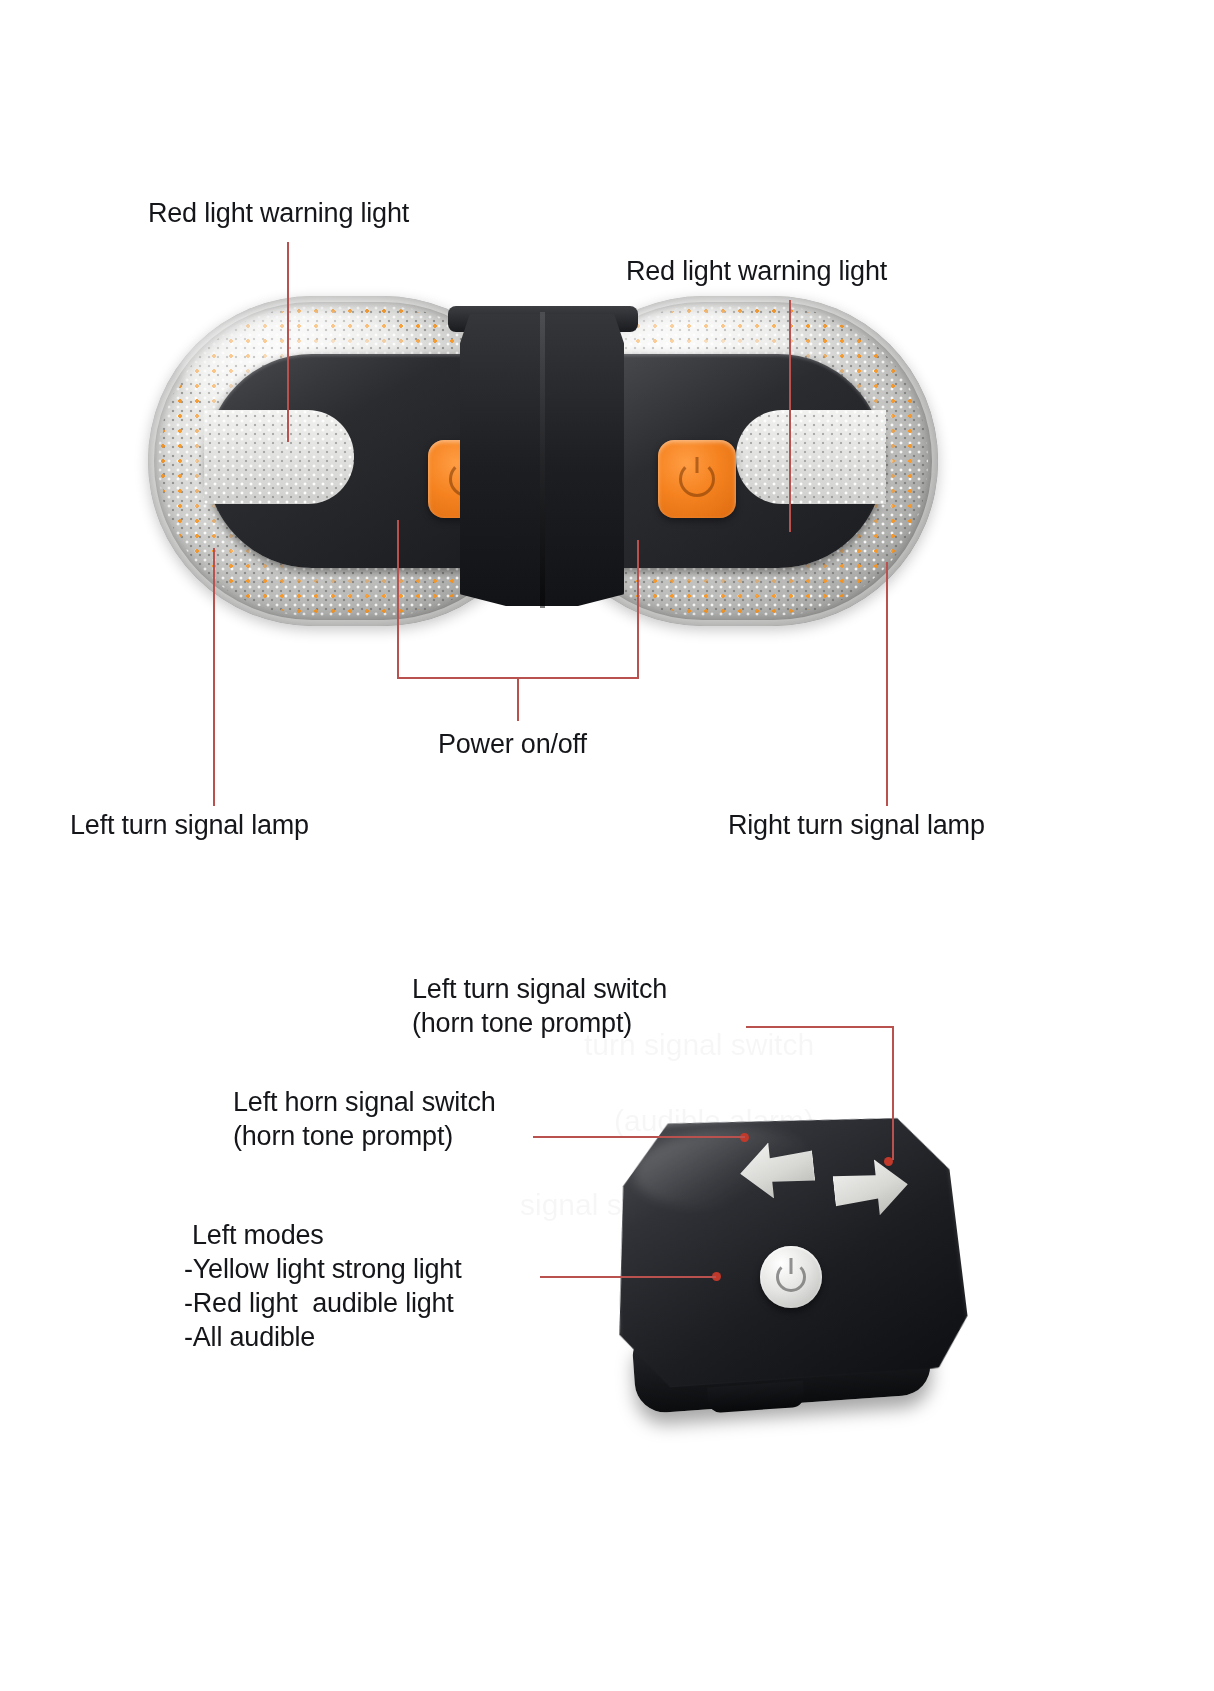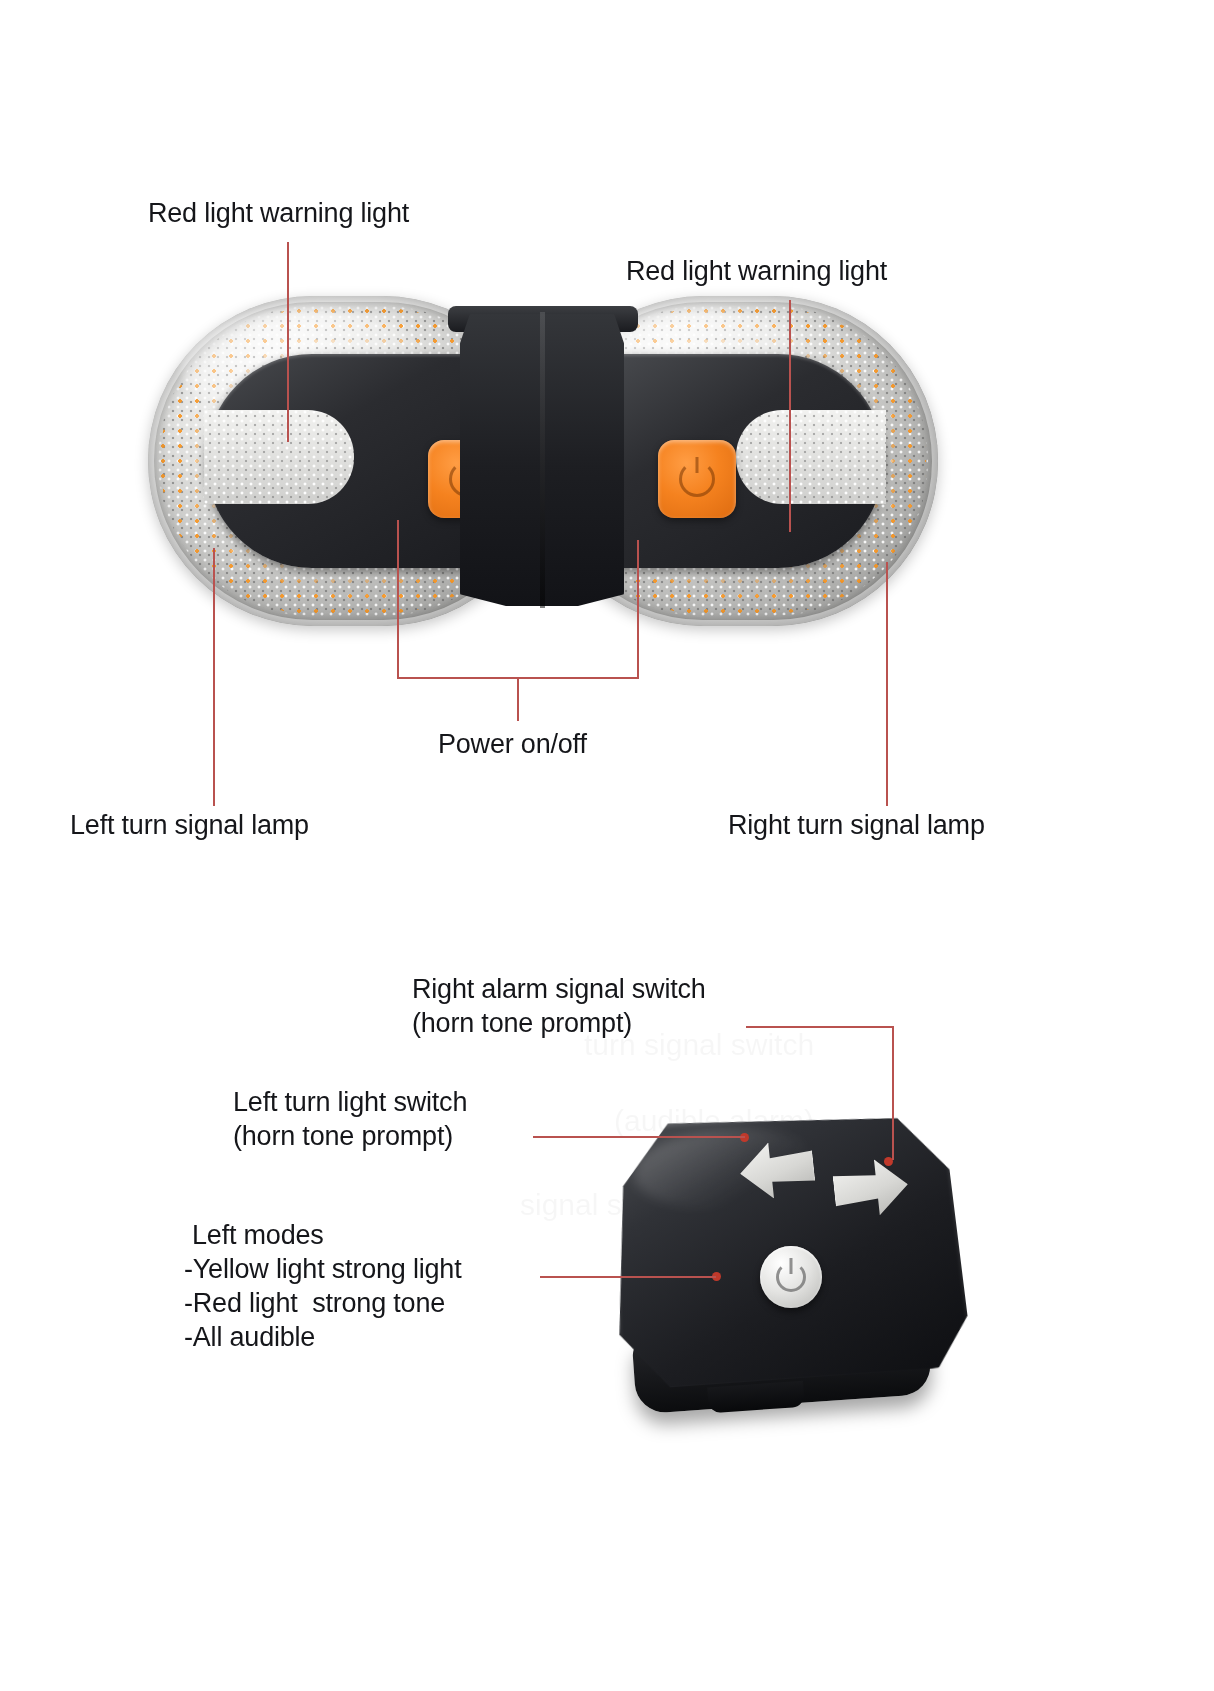--- a/index.html
+++ b/index.html
@@ -386,24 +386,24 @@
   <div class="dot-marker" style="left:884px; top:1157px;"></div>
   <div class="dot-marker" style="left:712px; top:1272px;"></div>
 
   <div class="leader h" style="left:746px; top:1026px; width:148px;"></div>
   <div class="leader v" style="left:892px; top:1026px; height:134px;"></div>
 
   <div class="leader h" style="left:533px; top:1136px; width:212px;"></div>
 
   <div class="leader h" style="left:540px; top:1276px; width:176px;"></div>
 
-  <div class="label" style="left:412px; top:972px;">Right alarm signal switch</div>
+  <div class="label" style="left:412px; top:972px;">Left turn signal switch</div>
   <div class="label" style="left:412px; top:1006px;">(horn tone prompt)</div>
 
-  <div class="label" style="left:233px; top:1085px;">Left turn light switch</div>
+  <div class="label" style="left:233px; top:1085px;">Left horn signal switch</div>
   <div class="label" style="left:233px; top:1119px;">(horn tone prompt)</div>
 
   <div class="label" style="left:192px; top:1218px;">Left modes</div>
   <div class="label" style="left:184px; top:1252px;">-Yellow light strong light</div>
-  <div class="label" style="left:184px; top:1286px;">-Red light  strong tone</div>
+  <div class="label" style="left:184px; top:1286px;">-Red light  audible light</div>
   <div class="label" style="left:184px; top:1320px;">-All audible</div>
 
 </div>
 
 </body></html>

